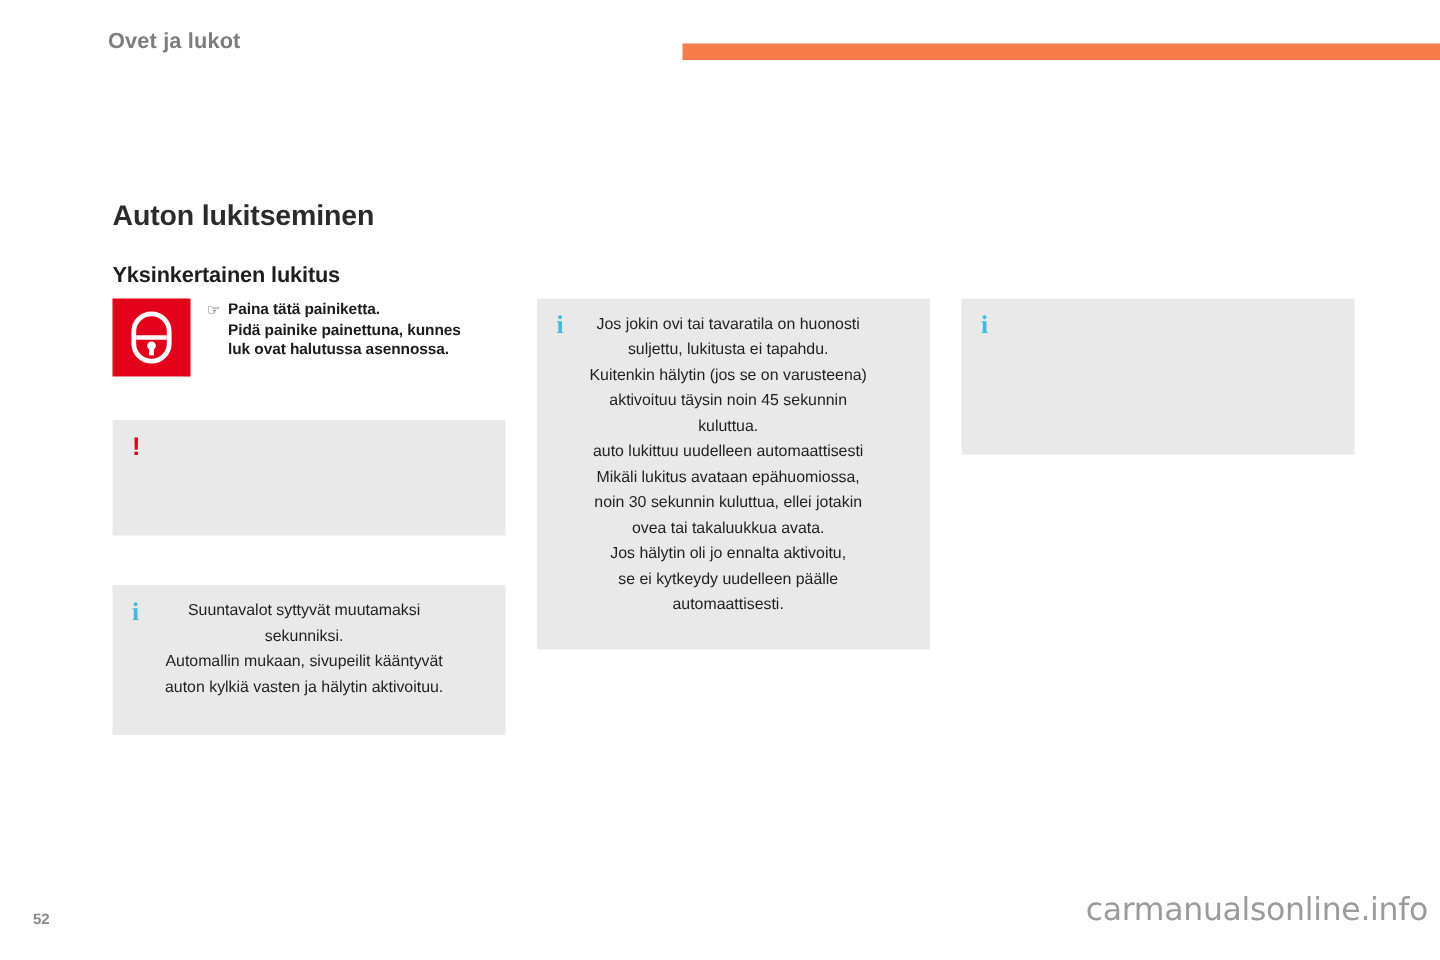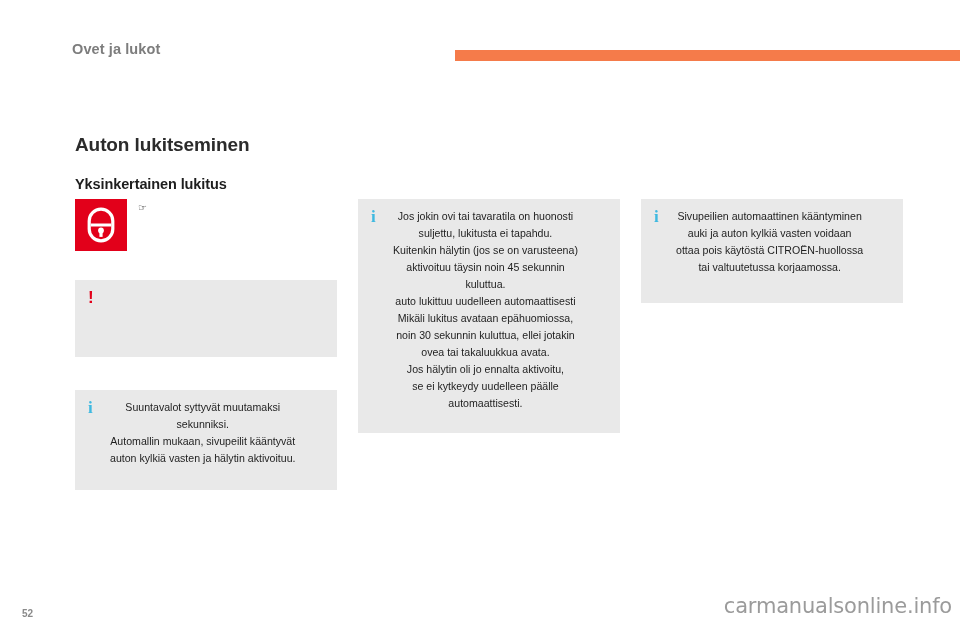--- a/index.html
+++ b/index.html
@@ -15,21 +15,20 @@
     position: relative;
   }
 
   
   .page-header {
     position: absolute;
     top: 0;
     left: 0;
     width: 960px;
     height: 56px;
-    margin-top: 21px;
   }
   .chapter-title {
     position: absolute;
     left: 72px;
     top: 20px;
     font-size: 14.5px;
     font-weight: bold;
     color: #7d7d7d;
     letter-spacing: 0.1px;
     white-space: nowrap;
@@ -200,20 +199,25 @@
     <div class="lock-badge">
       <svg width="28" height="36" viewBox="0 0 28 36" aria-hidden="true">
         <rect x="2.2" y="2.2" width="23.6" height="31.6" rx="11.8" ry="11.8" fill="none" stroke="#ffffff" stroke-width="3.2"></rect>
         <line x1="3.8" y1="18" x2="24.2" y2="18" stroke="#ffffff" stroke-width="3"></line>
         <circle cx="14" cy="23.5" r="2.9" fill="#ffffff"></circle>
         <rect x="12.4" y="23.5" width="3.2" height="6.4" fill="#ffffff"></rect>
       </svg>
     </div>
     <div class="action-text-wrap">
       <div class="hand-marker">☞</div>
+      <div class="action-text">
+        <div>Paina tätä painiketta.</div>
+        <div>Pidä painike painettuna, kunnes</div>
+        <div>luk ovat halutussa asennossa.</div>
+      </div>
     </div>
   </div>
 </div>
 
 <div class="callout box-warning-1">
   <div class="callout-icon warning">!</div>
 </div>
 
 <div class="callout box-info-1">
   <div class="callout-icon info">i</div>
@@ -238,22 +242,16 @@
     <div>noin 30 sekunnin kuluttua, ellei jotakin</div>
     <div>ovea tai takaluukkua avata.</div>
     <div>Jos hälytin oli jo ennalta aktivoitu,</div>
     <div>se ei kytkeydy uudelleen päälle</div>
     <div>automaattisesti.</div>
   </div>
 </div>
 
 <div class="callout box-info-3">
   <div class="callout-icon info">i</div>
-  <div class="callout-body">
-    <div>Sivupeilien automaattinen kääntyminen</div>
-    <div>auki ja auton kylkiä vasten voidaan</div>
-    <div>ottaa pois käytöstä CITROËN-huollossa</div>
-    <div>tai valtuutetussa korjaamossa.</div>
-  </div>
 </div>
 
 <div class="page-number">52</div>
 <div class="watermark">carmanualsonline.info</div>
 
 </body></html>

